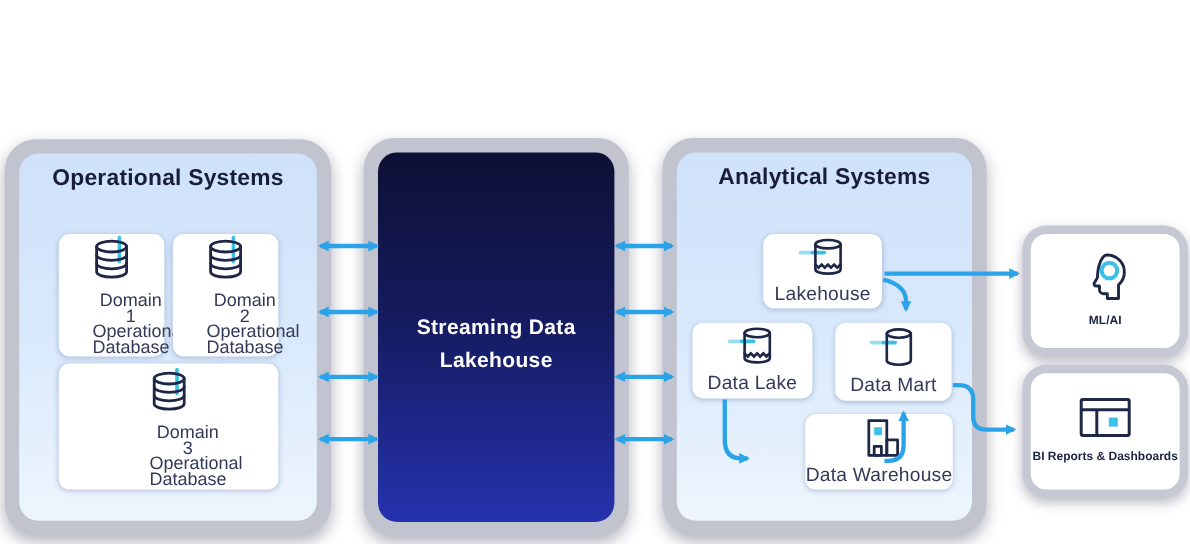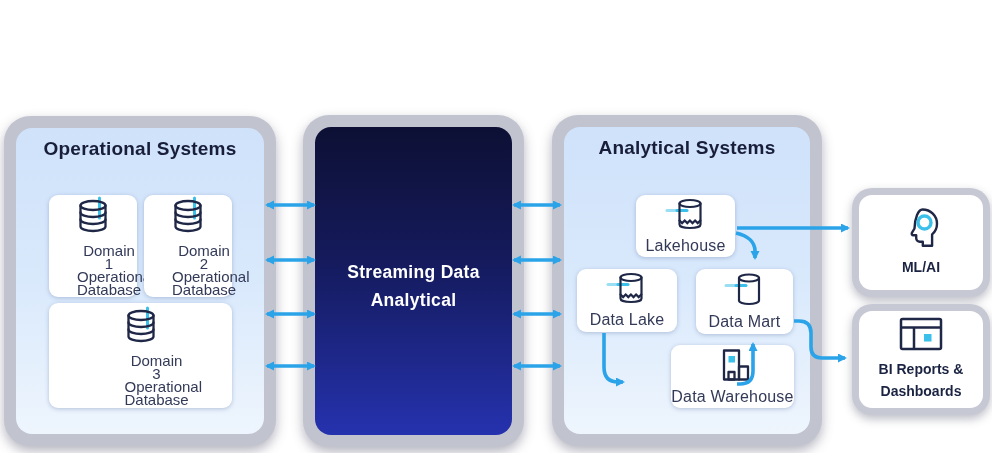--- a/index.html
+++ b/index.html
@@ -28,21 +28,21 @@
   .card .lbl { color:#333a58; text-align:center; }
 
   .domain-card .lbl { font-size:15px; line-height:13px; width:64px; margin-top:8px;margin-left:32px; }
   .ana-card .lbl { font-size:16px; margin-top:5px; letter-spacing:.2px; }
 
   
   .out-outer { position:absolute; background:#c6c8d3; border-radius:20px;
     box-shadow:0 4px 10px rgba(90,92,115,.4); padding:7px; }
   .out-inner { width:100%; height:100%; background:#ffffff; border-radius:13px;
     display:flex; flex-direction:column; align-items:center; justify-content:center; }
-  .out-inner .lbl { font-size:14px; font-weight:bold; color:#1b2342; text-align:center;
+  .out-inner .lbl { font-size:10px; font-weight:bold; color:#1b2342; text-align:center;
     line-height:1.55; margin-top:7px; }
 
   svg { display:block; }
   .overlay { position:absolute; top:0; left:0; pointer-events:none; }
 </style>
 </head>
 <body>
 
 <div class="stage">
 
@@ -85,21 +85,21 @@
         <path d="M6.5 9.5v21c0 2.5 5.6 4.5 12.5 4.5s12.5-2 12.5-4.5v-21"></path>
         <path d="M6.5 16.5c0 2.5 5.6 4.5 12.5 4.5s12.5-2 12.5-4.5"></path>
         <path d="M6.5 23.5c0 2.5 5.6 4.5 12.5 4.5s12.5-2 12.5-4.5"></path>
       </g>
     </svg>
     <div class="lbl">Domain 3 Operational Database</div>
   </div>
 
   <div class="panel-outer" style="left:303px;top:115px;width:221px;height:332px;">
     <div class="panel-inner panel-dark">
-      <div class="streaming-title">Streaming Data Analytical</div>
+      <div class="streaming-title">Streaming Data Lakehouse</div>
     </div>
   </div>
 
   <div class="panel-outer" style="left:552px;top:115px;width:270px;height:331px;">
     <div class="panel-inner panel-light"></div>
     <div class="panel-title">Analytical Systems</div>
   </div>
 
   <div class="card ana-card" style="left:636px;top:195px;width:99px;height:62px;">
     <svg width="44" height="34" viewBox="0 0 44 34">

